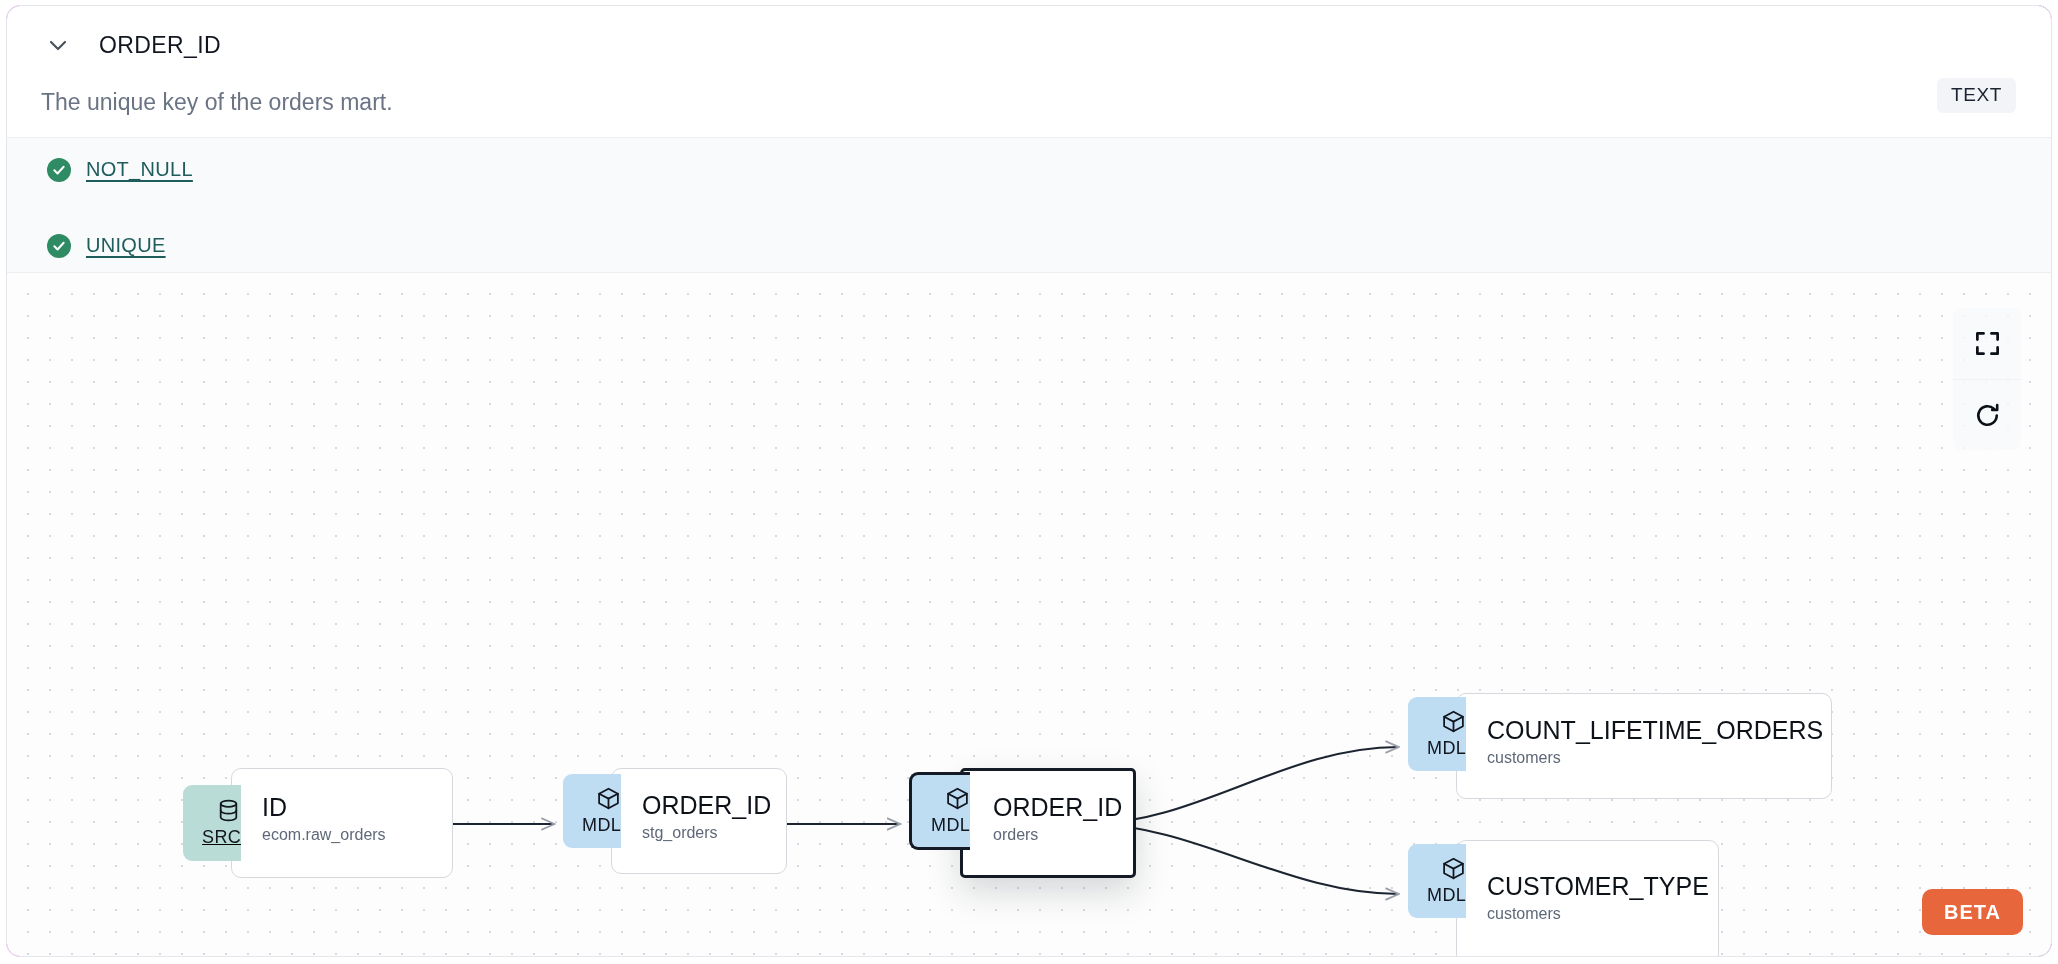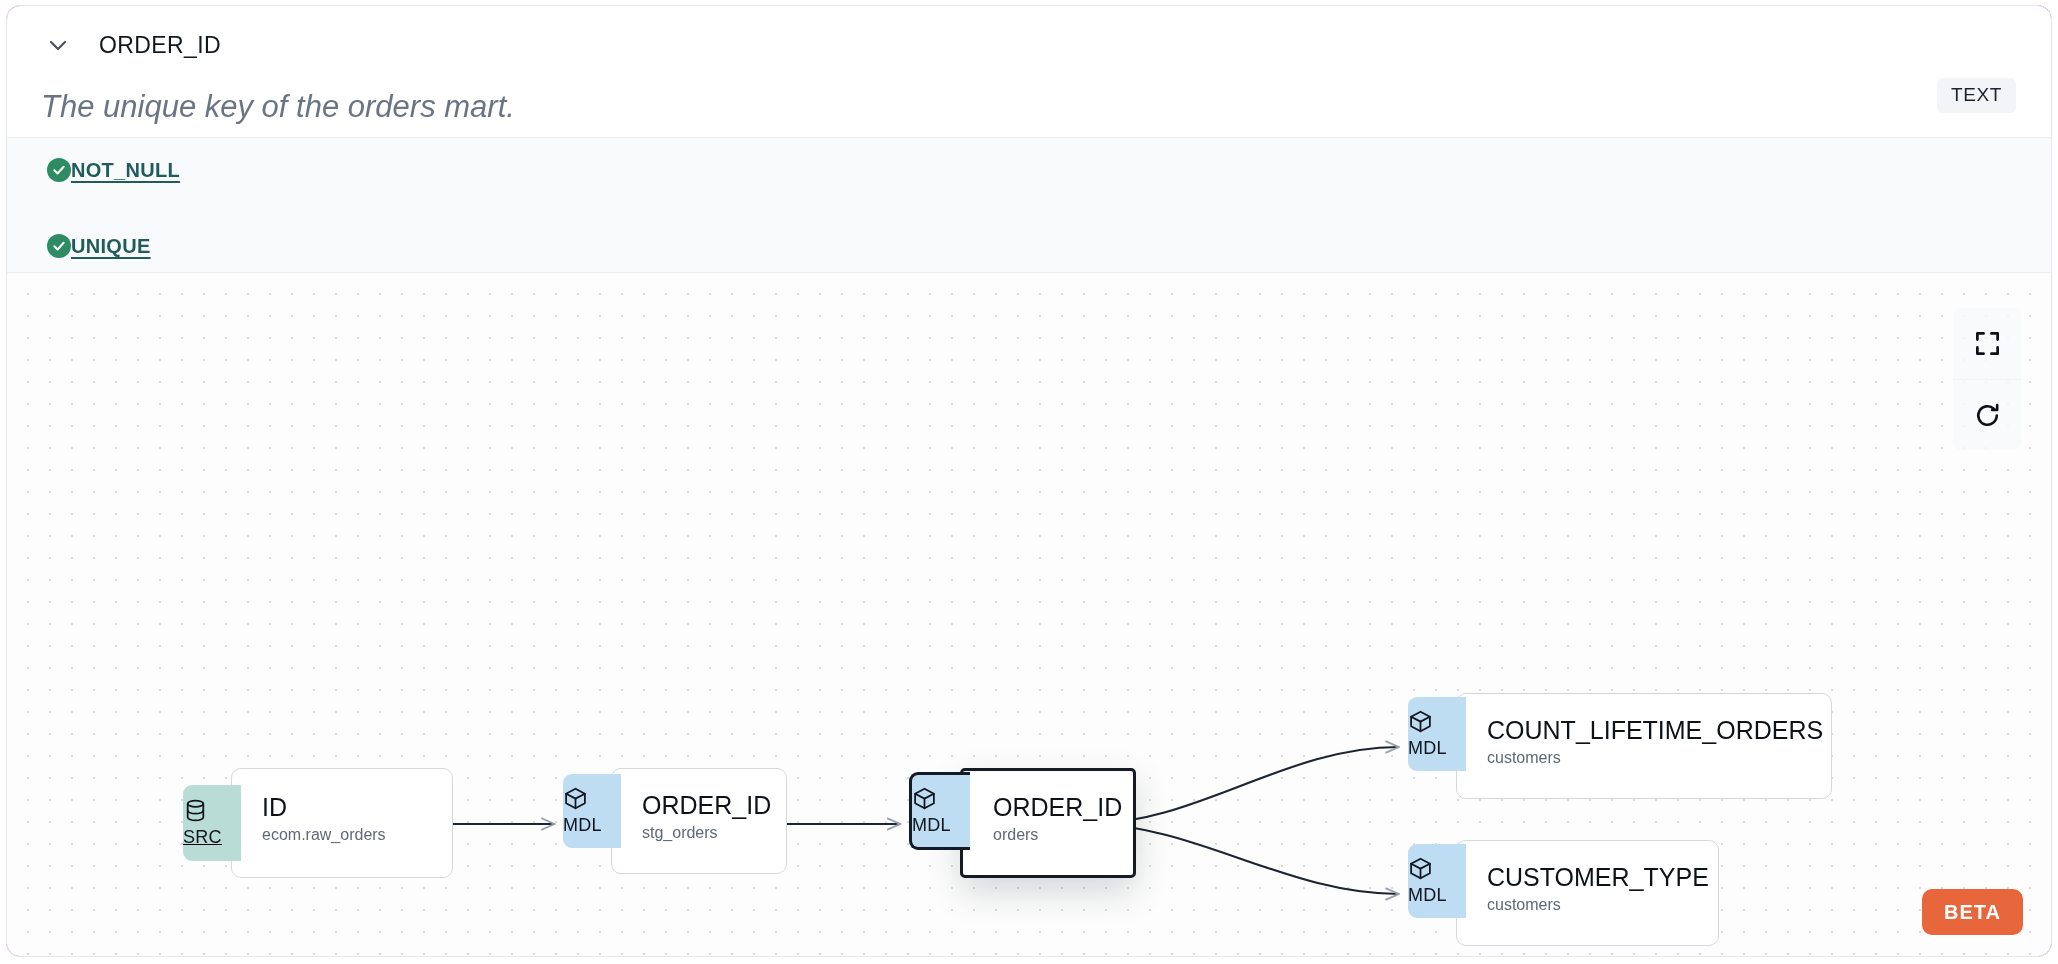--- a/index.html
+++ b/index.html
@@ -52,38 +52,37 @@
     color: #1c2431;
     font-size: 19px;
     letter-spacing: .6px;
     padding: 6px 14px 7px 14px;
     border-radius: 6px;
     margin-top: 44px;
   }
   .description {
     position: absolute;
     left: 34px; top: 85px;
-    font-size: 31px;
+    font-size: 23px;
     color: #6b7484;
     line-height: 1;
-    font-style: italic;
   }
 
   
   .tests {
     position: relative;
     height: 136px;
     background: #f8fafb;
     border-top: 1px solid #eceff2;
     border-bottom: 1px solid #eceff2;
   }
   .test-row {
     position: absolute;
     left: 40px;
-    display: flex; align-items: center;  font-weight: bold;
+    display: flex; gap: 15px;
   }
   .test-row.r0 { top: 20px; }
   .test-row.r1 { top: 96px; }
   .check-icon {
     width: 24px; height: 24px;
     border-radius: 50%;
     background: #2e8b63;
     display: flex; align-items: center; justify-content: center;
     flex: none;
   }
@@ -113,21 +112,21 @@
   .node {
     position: absolute;
     display: flex;
     align-items: stretch;
   }
   .node-badge {
     width: 58px;
     border-radius: 9px 0 0 9px;
     display: flex;
     flex-direction: column;
-    align-items: flex-start;
+    align-items: flex-end;
     justify-content: center;
     gap: 1px;
     flex: none;
     z-index: 1;
     padding-bottom: 2px;
   }
   .node-badge.src { background: #b9dcd7; }
   .node-badge.mdl { background: #bedcf2; }
   .node-badge .bi { display: block; }
   .node-badge .btxt {
@@ -186,21 +185,21 @@
   #node-orders     { left: 902px; top: 495px; height: 110px; }
   #node-orders .node-badge{ height: 78px; align-self: flex-start; margin-top: 4px; }
   #node-orders .node-card { width: 176px; height: 110px; }
 
   #node-count      { left: 1401px; top: 420px; height: 106px; }
   #node-count .node-badge { height: 74px; align-self: flex-start; margin-top: 4px; }
   #node-count .node-card  { width: 376px; height: 106px; }
 
   #node-ctype      { left: 1401px; top: 567px; height: 106px; }
   #node-ctype .node-badge { height: 74px; align-self: flex-start; margin-top: 4px; }
-  #node-ctype .node-card  { width: 263px; height: 106px; }
+  #node-ctype .node-card  { width: 263px; height: 124px; }
 
   
   .controls {
     position: absolute;
     right: 30px; top: 35px;
     width: 68px;
     border-radius: 8px;
     overflow: hidden;
     background: rgba(248,249,250,.82);
   }

